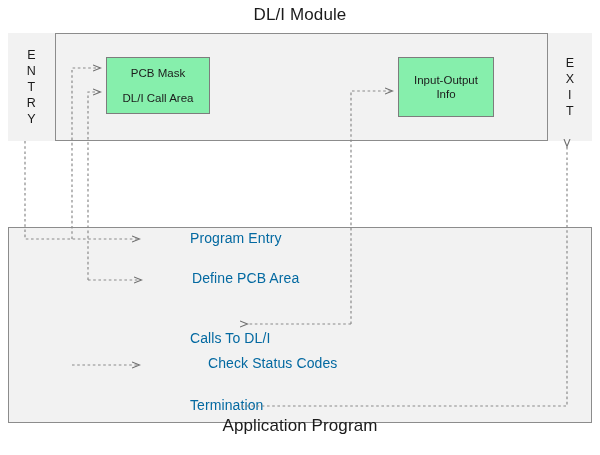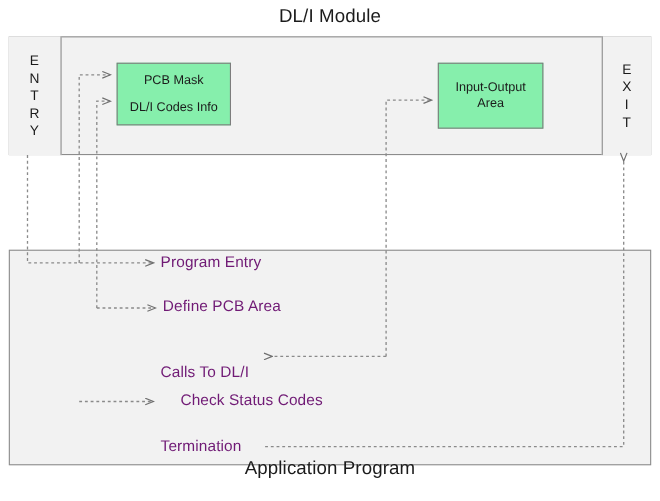--- a/index.html
+++ b/index.html
@@ -110,23 +110,24 @@
     width: 96px; height: 60px;
     align-items: center;
     text-align: center;
     line-height: 14px;
   }
 
   
   .step {
     position: absolute;
     font-size: 14px;
-    color: #701a75;
+    color: #0369a1;
     white-space: nowrap;
     letter-spacing: 0.1px;
+    margin-left: 44px;
   }
   #step-program-entry   { left: 146px; top: 230px; }
   #step-define-pcb-area { left: 148px; top: 270px; }
   #step-calls-to-dli    { left: 146px; top: 330px; }
   #step-check-status    { left: 164px; top: 355px; }
   #step-termination     { left: 146px; top: 397px; }
 </style>
 </head>
 <body>
 
@@ -152,26 +153,26 @@
     <div class="vert-label">
       <span>E</span>
       <span>X</span>
       <span>I</span>
       <span>T</span>
     </div>
   </div>
 
   <div class="node-box" id="pcb-box">
     <div class="line first">PCB Mask</div>
-    <div class="line">DL/I Codes Info</div>
+    <div class="line">DL/I Call Area</div>
   </div>
 
   <div class="node-box" id="io-box">
     <div>Input-Output</div>
-    <div>Area</div>
+    <div>Info</div>
   </div>
 
   <div class="step" id="step-program-entry">Program Entry</div>
   <div class="step" id="step-define-pcb-area">Define PCB Area</div>
   <div class="step" id="step-calls-to-dli">Calls To DL/I</div>
   <div class="step" id="step-check-status">Check Status Codes</div>
   <div class="step" id="step-termination">Termination</div>
 
   <div class="caption" id="title-bottom">Application Program</div>
 

